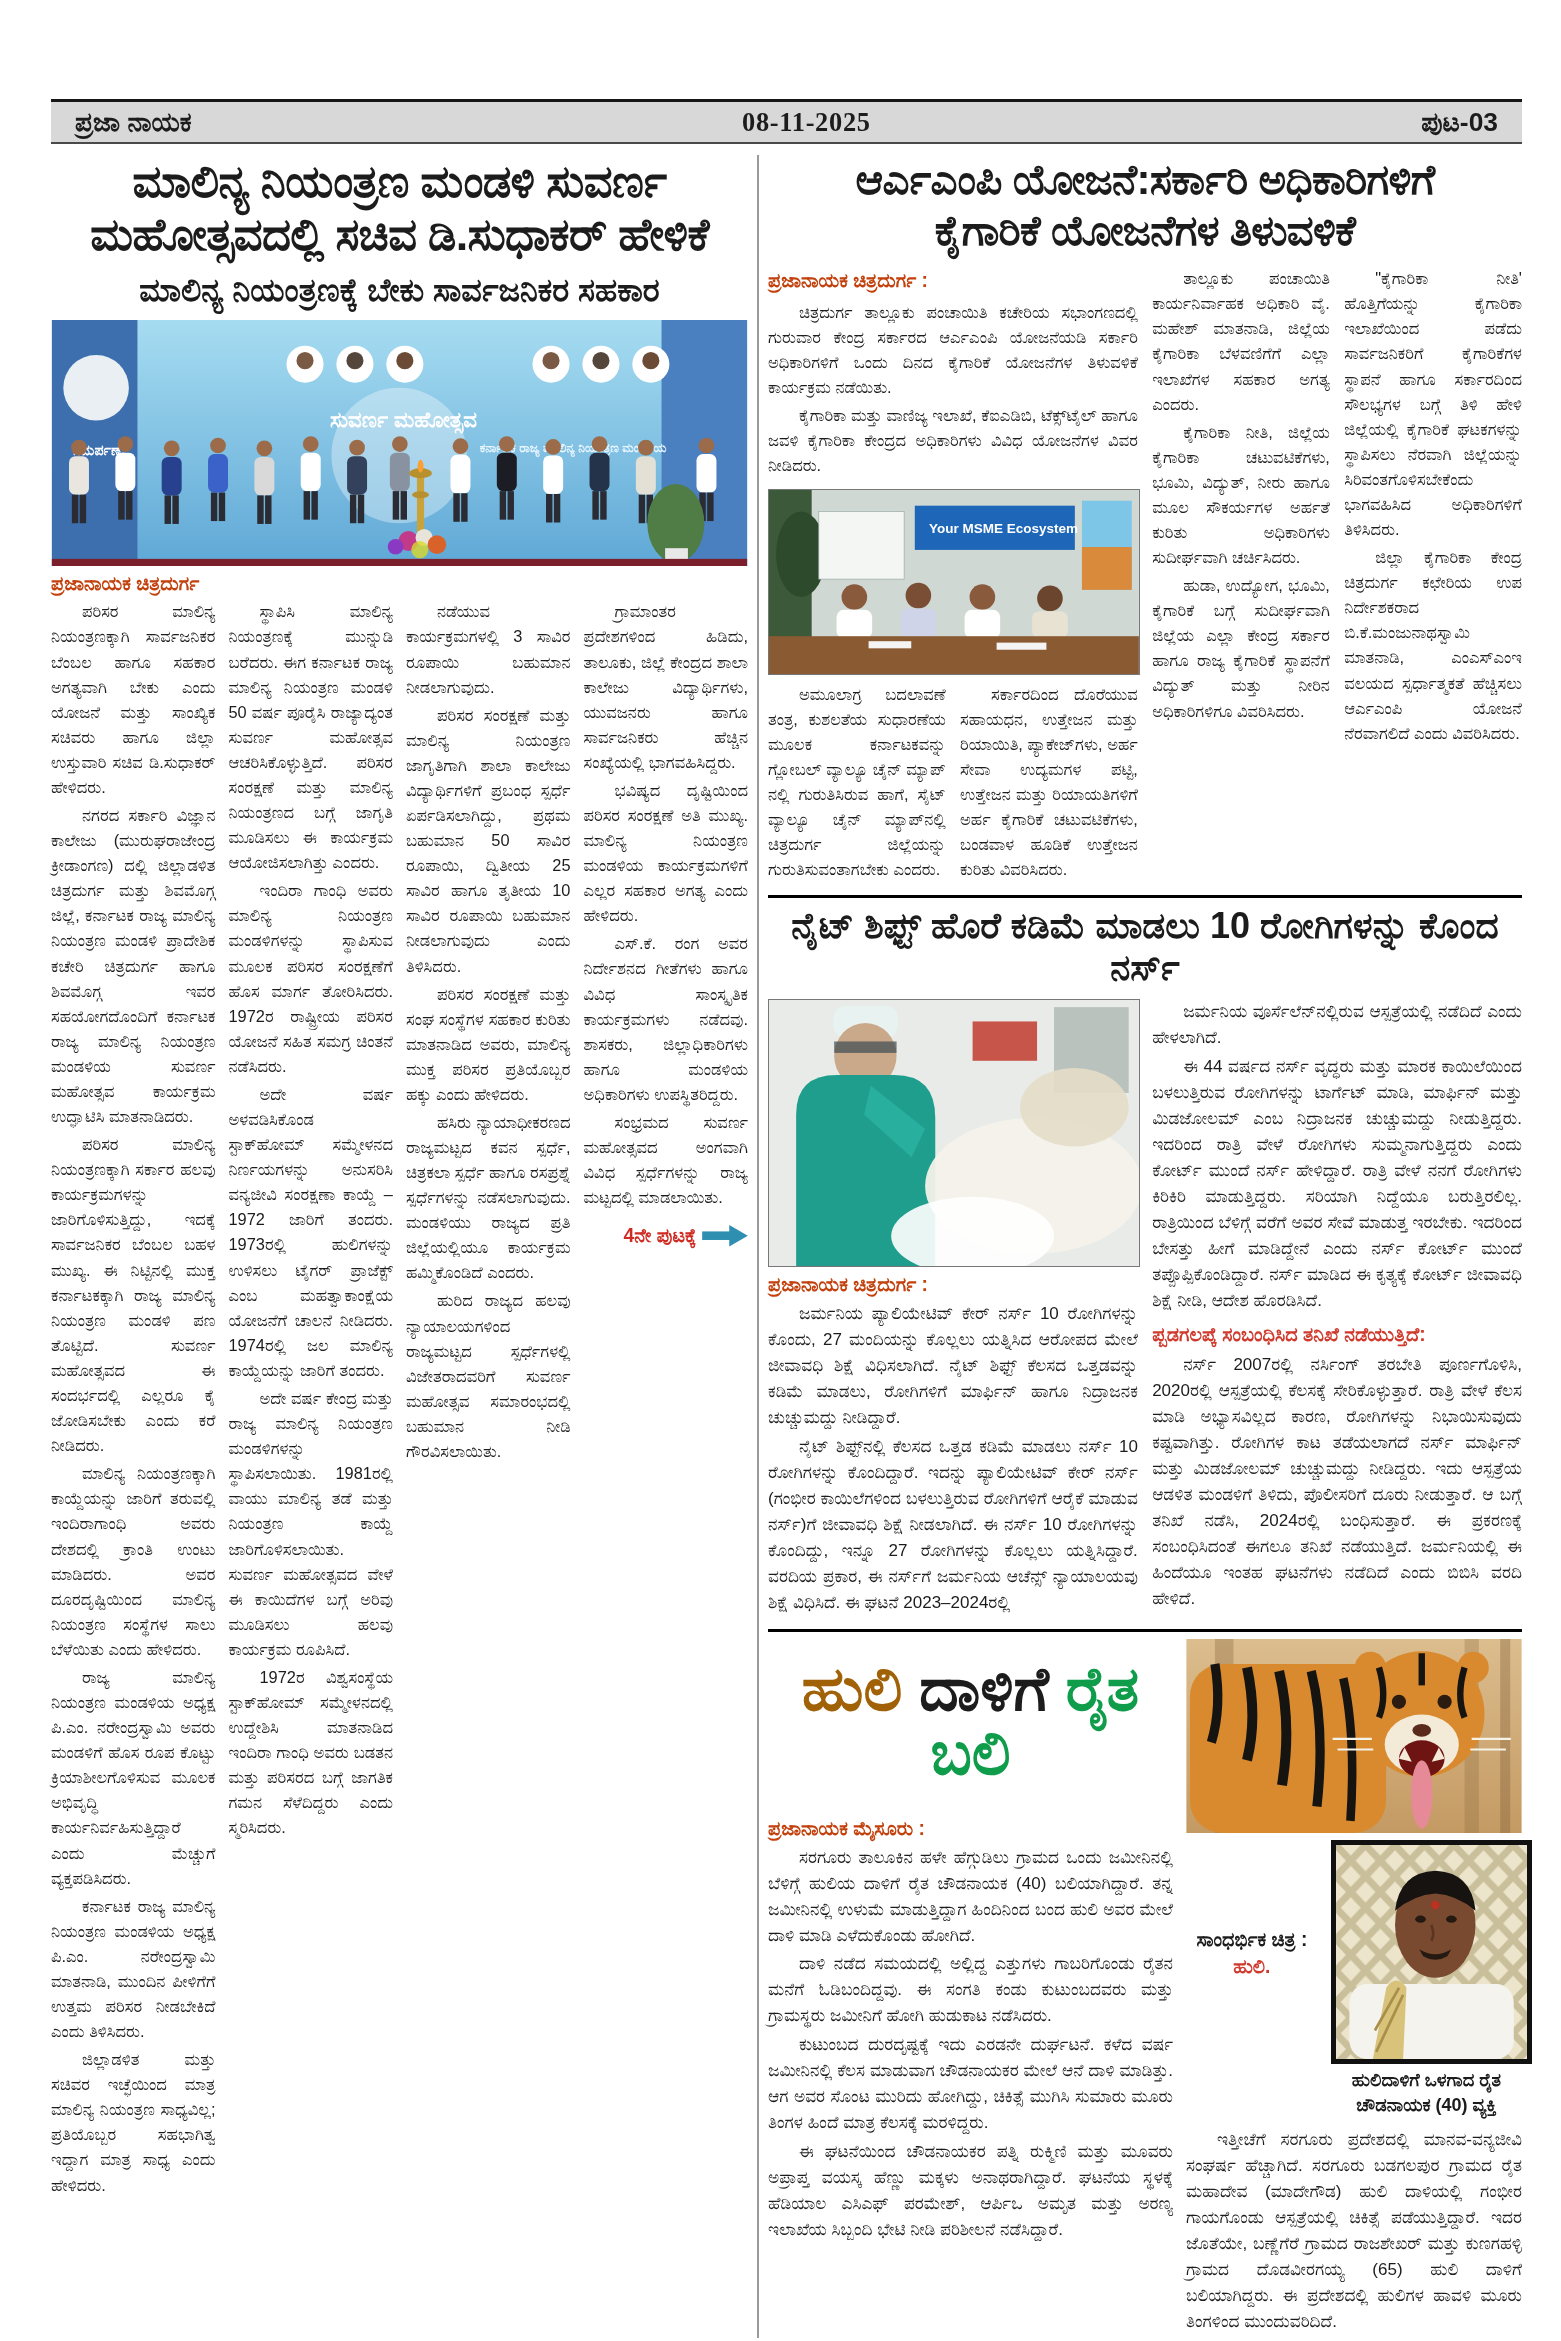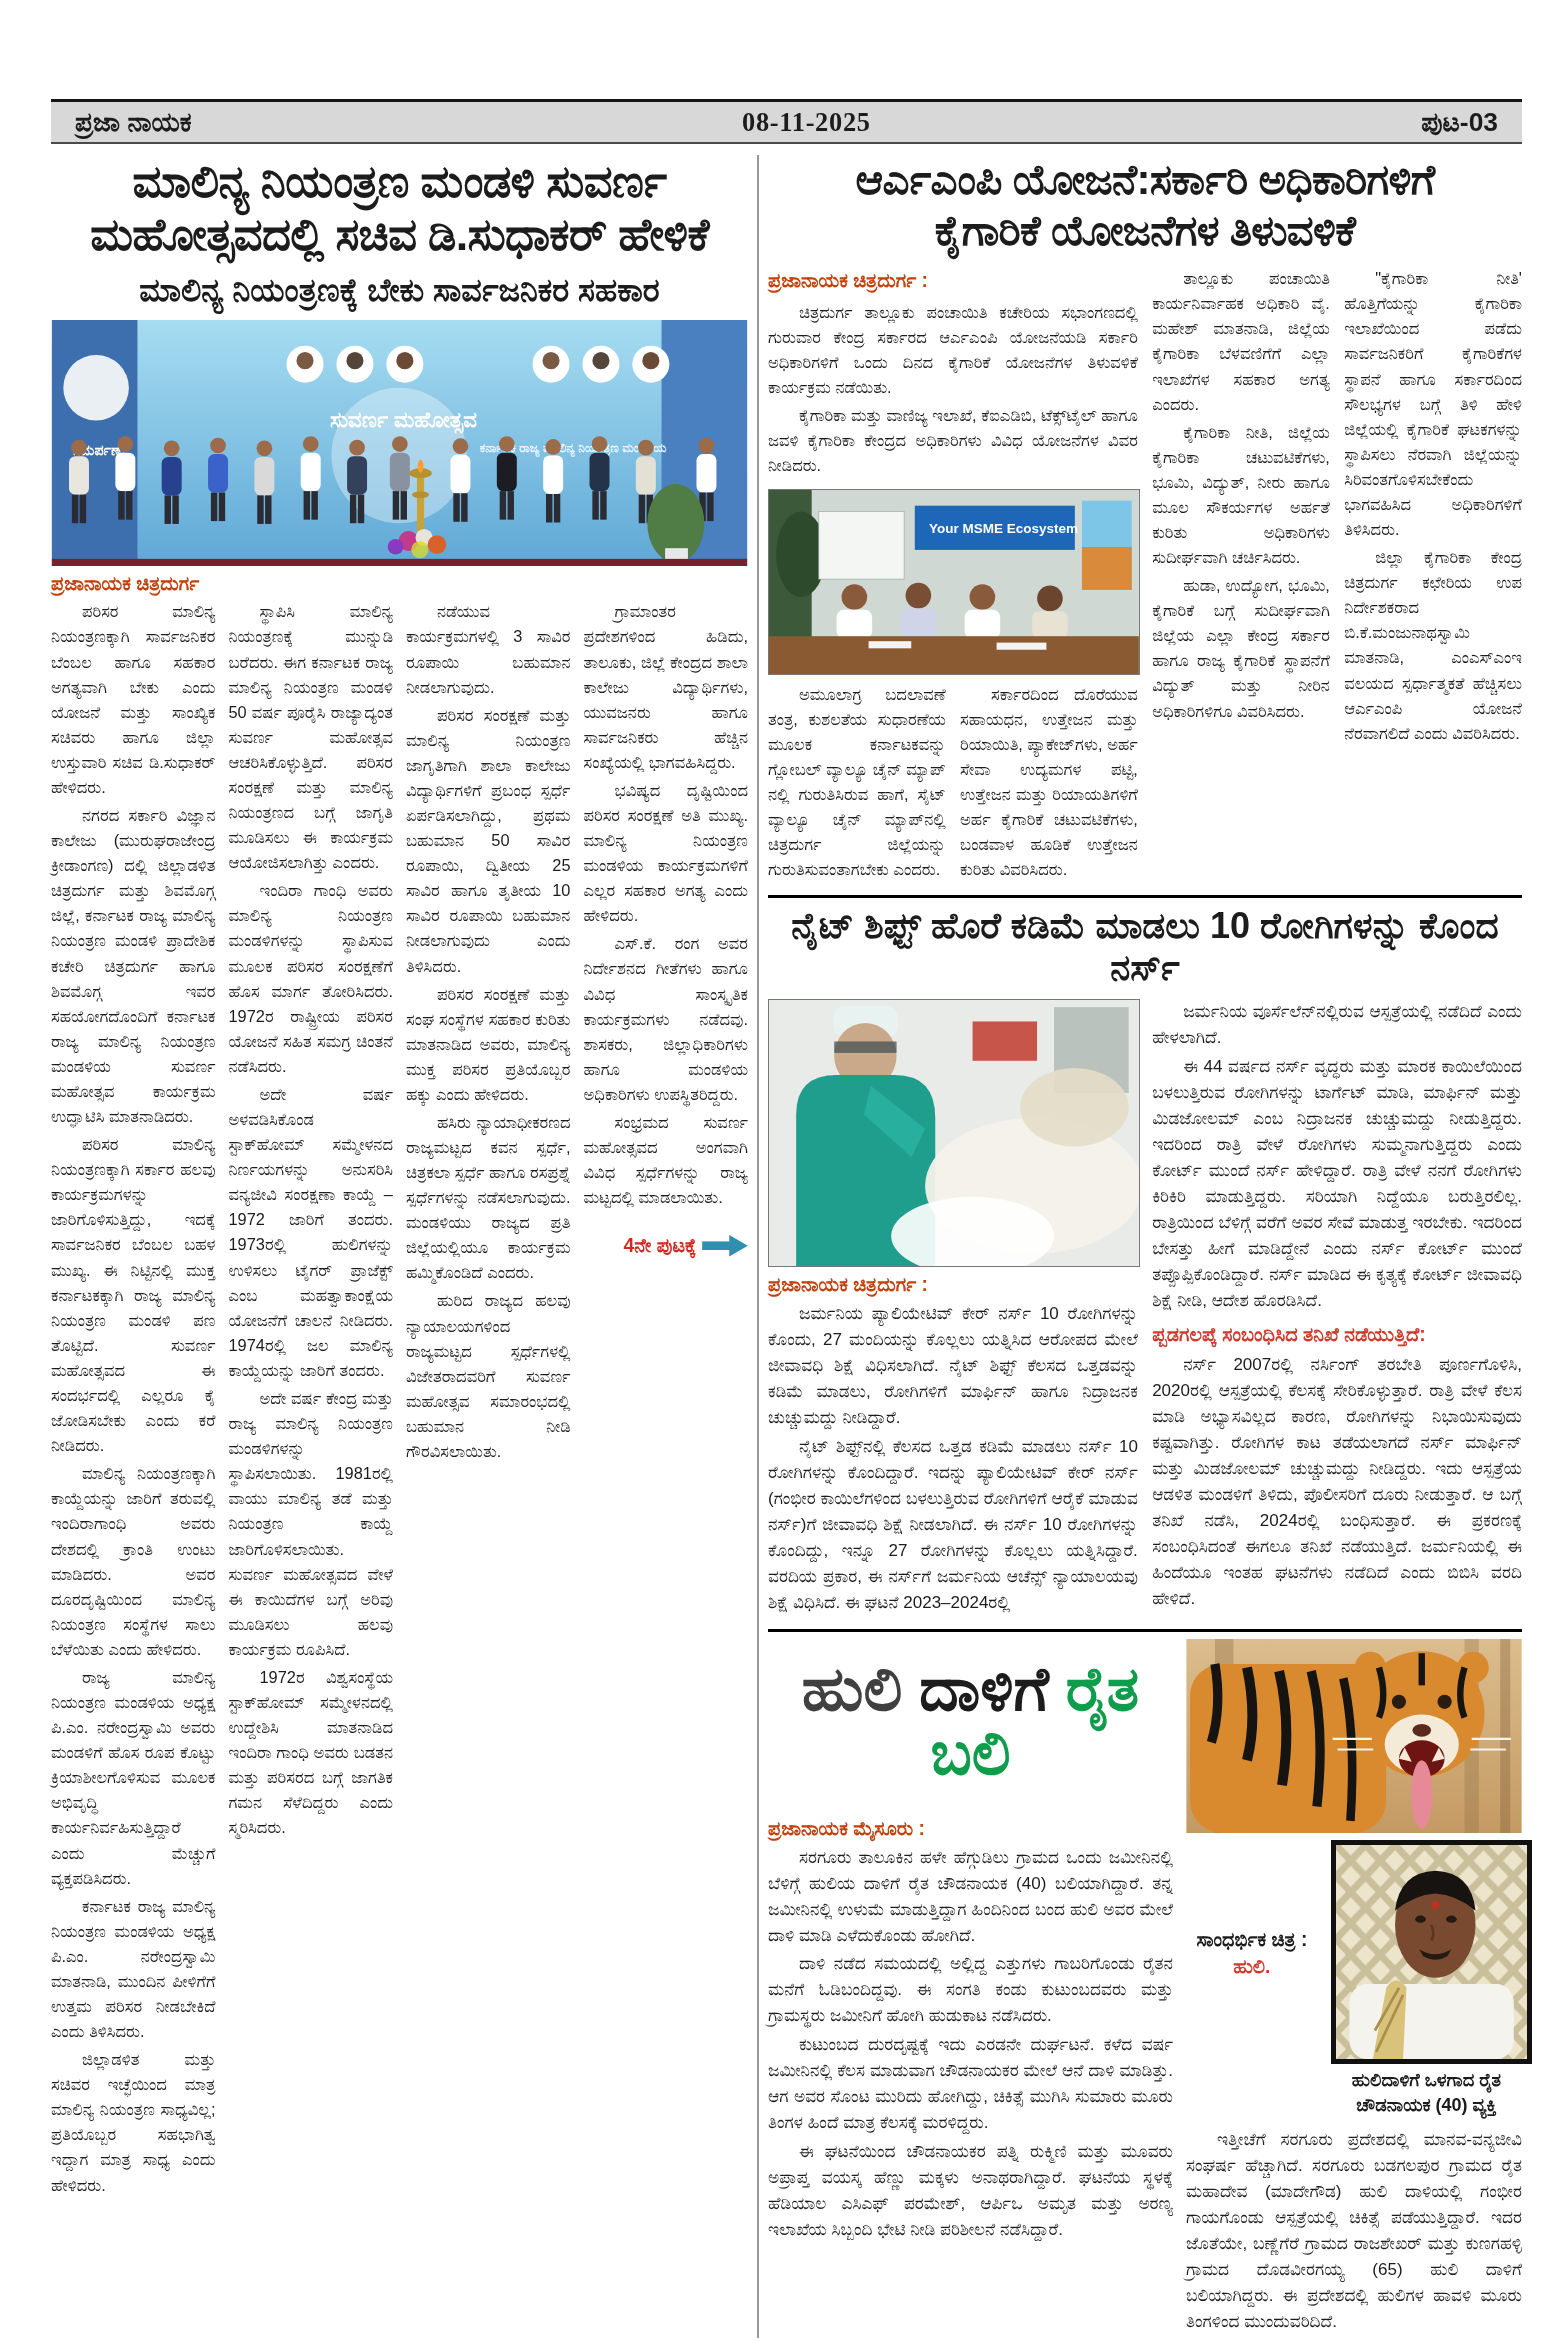--- a/index.html
+++ b/index.html
@@ -26,21 +26,21 @@
   
   .cols{display:flex;gap:13px;margin-top:2.9px;}
   .tcol{flex:1;min-width:0;font-size:16.4px;line-height:1.53;text-align:justify;}
   .para{margin:0 0 2.9px 0;text-indent:31px;}
   .rule{border:none;border-top:3.6px solid #000;margin:10px 0 7.1px;}
   .photo{width:100%;display:block;}
   .frame{border:1.4px solid #777;}
   .cap{font-weight:bold;font-size:18px;text-align:center;line-height:1.4;}
   .cap .red{color:#d03a2d;}
   .red-sub{color:#d03a2d;font-weight:bold;font-size:19.3px;margin:5.7px 0 2.9px;}
-  .cont{display:flex;justify-content:flex-end;align-items:center;gap:5.7px;margin-top:21px;}
+  .cont{display:flex;justify-content:flex-end;align-items:center;gap:5.7px;margin-top:11px;}
   .cont .txt{color:#cf2b22;font-weight:bold;font-size:19.3px;}
   
   .half{display:flex;gap:14.3px;}
   .halfL,.halfR{flex:1;min-width:0;}
   .tiger-top{display:flex;gap:13px;margin-top:4.3px;align-items:flex-start;}
   .tiger-bot{display:flex;gap:13px;margin-top:7.1px;}
   .tiger-capcol{width:40%;padding-top:86px;}
   .tiger-capcol .cap{font-size:19.3px;}
   .nurse-wide{font-size:17px;}
   .seg{white-space:pre-wrap;}
@@ -319,21 +319,21 @@
               </div>
             </div>
           </div>
         </div>
 
         <hr class="rule">
 
         <div>
           <div class="tiger-top">
             <div style="flex:1;min-width:0">
-              <div class="h-tiger"><span class="seg" style="color: #404040;">ಹುಲಿ </span><span class="seg" style="color: rgb(28, 28, 28);">ದಾಳಿಗೆ </span><span class="seg" style="color: rgb(15, 157, 75);">ರೈತ </span><span class="seg" style="color: rgb(15, 157, 75);">ಬಲಿ</span></div>
+              <div class="h-tiger"><span class="seg" style="color: #a16207;">ಹುಲಿ </span><span class="seg" style="color: rgb(28, 28, 28);">ದಾಳಿಗೆ </span><span class="seg" style="color: rgb(15, 157, 75);">ರೈತ </span><span class="seg" style="color: rgb(15, 157, 75);">ಬಲಿ</span></div>
               <div class="byline" style="margin-top:33px">ಪ್ರಜಾನಾಯಕ ಮೈಸೂರು :</div>
               <div class="tcol nurse-wide">
                   <p class="para">ಸರಗೂರು ತಾಲೂಕಿನ ಹಳೇ ಹೆಗ್ಗುಡಿಲು ಗ್ರಾಮದ ಒಂದು ಜಮೀನಿನಲ್ಲಿ ಬೆಳಿಗ್ಗೆ ಹುಲಿಯ ದಾಳಿಗೆ ರೈತ ಚೌಡನಾಯಕ (40) ಬಲಿಯಾಗಿದ್ದಾರೆ. ತನ್ನ ಜಮೀನಿನಲ್ಲಿ ಉಳುಮೆ ಮಾಡುತ್ತಿದ್ದಾಗ ಹಿಂದಿನಿಂದ ಬಂದ ಹುಲಿ ಅವರ ಮೇಲೆ ದಾಳಿ ಮಾಡಿ ಎಳೆದುಕೊಂಡು ಹೋಗಿದೆ.</p>
                   <p class="para">ದಾಳಿ ನಡೆದ ಸಮಯದಲ್ಲಿ ಅಲ್ಲಿದ್ದ ಎತ್ತುಗಳು ಗಾಬರಿಗೊಂಡು ರೈತನ ಮನೆಗೆ ಓಡಿಬಂದಿದ್ದವು. ಈ ಸಂಗತಿ ಕಂಡು ಕುಟುಂಬದವರು ಮತ್ತು ಗ್ರಾಮಸ್ಥರು ಜಮೀನಿಗೆ ಹೋಗಿ ಹುಡುಕಾಟ ನಡೆಸಿದರು.</p>
                   <p class="para">ಕುಟುಂಬದ ದುರದೃಷ್ಟಕ್ಕೆ ಇದು ಎರಡನೇ ದುರ್ಘಟನೆ. ಕಳೆದ ವರ್ಷ ಜಮೀನಿನಲ್ಲಿ ಕೆಲಸ ಮಾಡುವಾಗ ಚೌಡನಾಯಕರ ಮೇಲೆ ಆನೆ ದಾಳಿ ಮಾಡಿತ್ತು. ಆಗ ಅವರ ಸೊಂಟ ಮುರಿದು ಹೋಗಿದ್ದು, ಚಿಕಿತ್ಸೆ ಮುಗಿಸಿ ಸುಮಾರು ಮೂರು ತಿಂಗಳ ಹಿಂದೆ ಮಾತ್ರ ಕೆಲಸಕ್ಕೆ ಮರಳಿದ್ದರು.</p>
                   <p class="para">ಈ ಘಟನೆಯಿಂದ ಚೌಡನಾಯಕರ ಪತ್ನಿ ರುಕ್ಮಿಣಿ ಮತ್ತು ಮೂವರು ಅಪ್ರಾಪ್ತ ವಯಸ್ಕ ಹೆಣ್ಣು ಮಕ್ಕಳು ಅನಾಥರಾಗಿದ್ದಾರೆ. ಘಟನೆಯ ಸ್ಥಳಕ್ಕೆ ಹೆಡಿಯಾಲ ಎಸಿಎಫ್ ಪರಮೇಶ್, ಆರ್ಪಿಒ ಅಮೃತ ಮತ್ತು ಅರಣ್ಯ ಇಲಾಖೆಯ ಸಿಬ್ಬಂದಿ ಭೇಟಿ ನೀಡಿ ಪರಿಶೀಲನೆ ನಡೆಸಿದ್ದಾರೆ.</p>
                 </div>
             </div>
             <div style="width:336px;flex:none">
 

